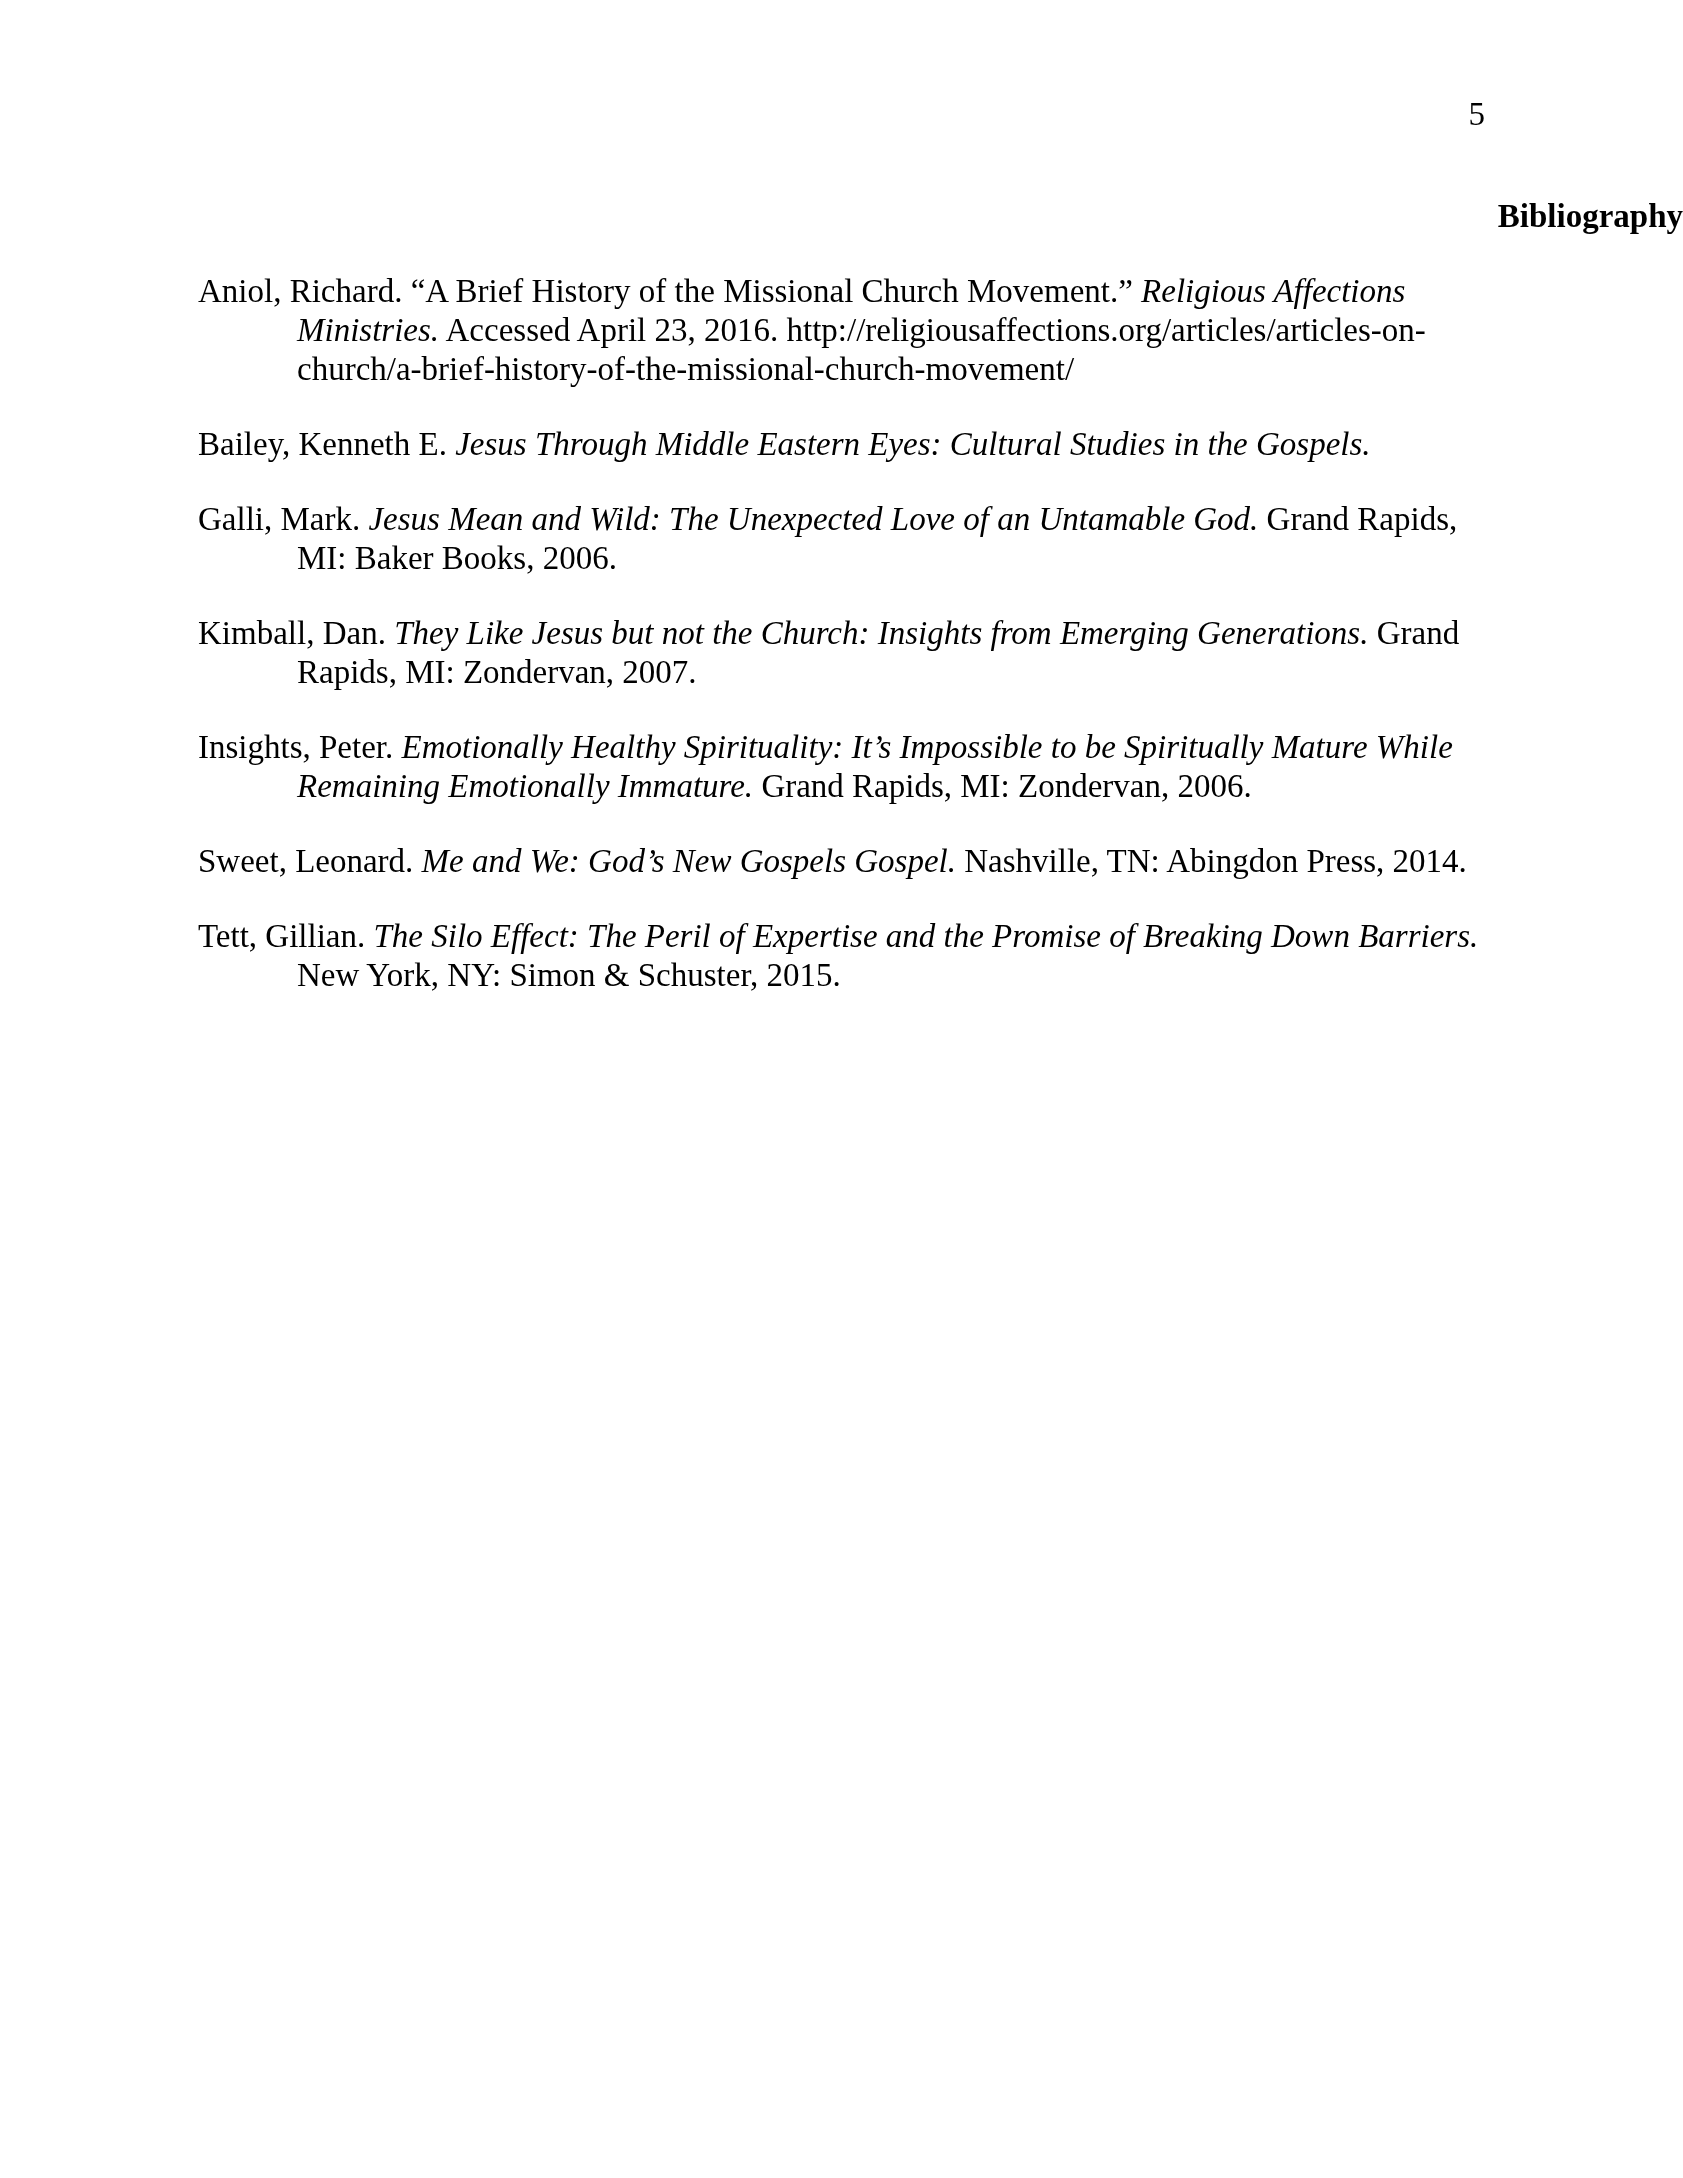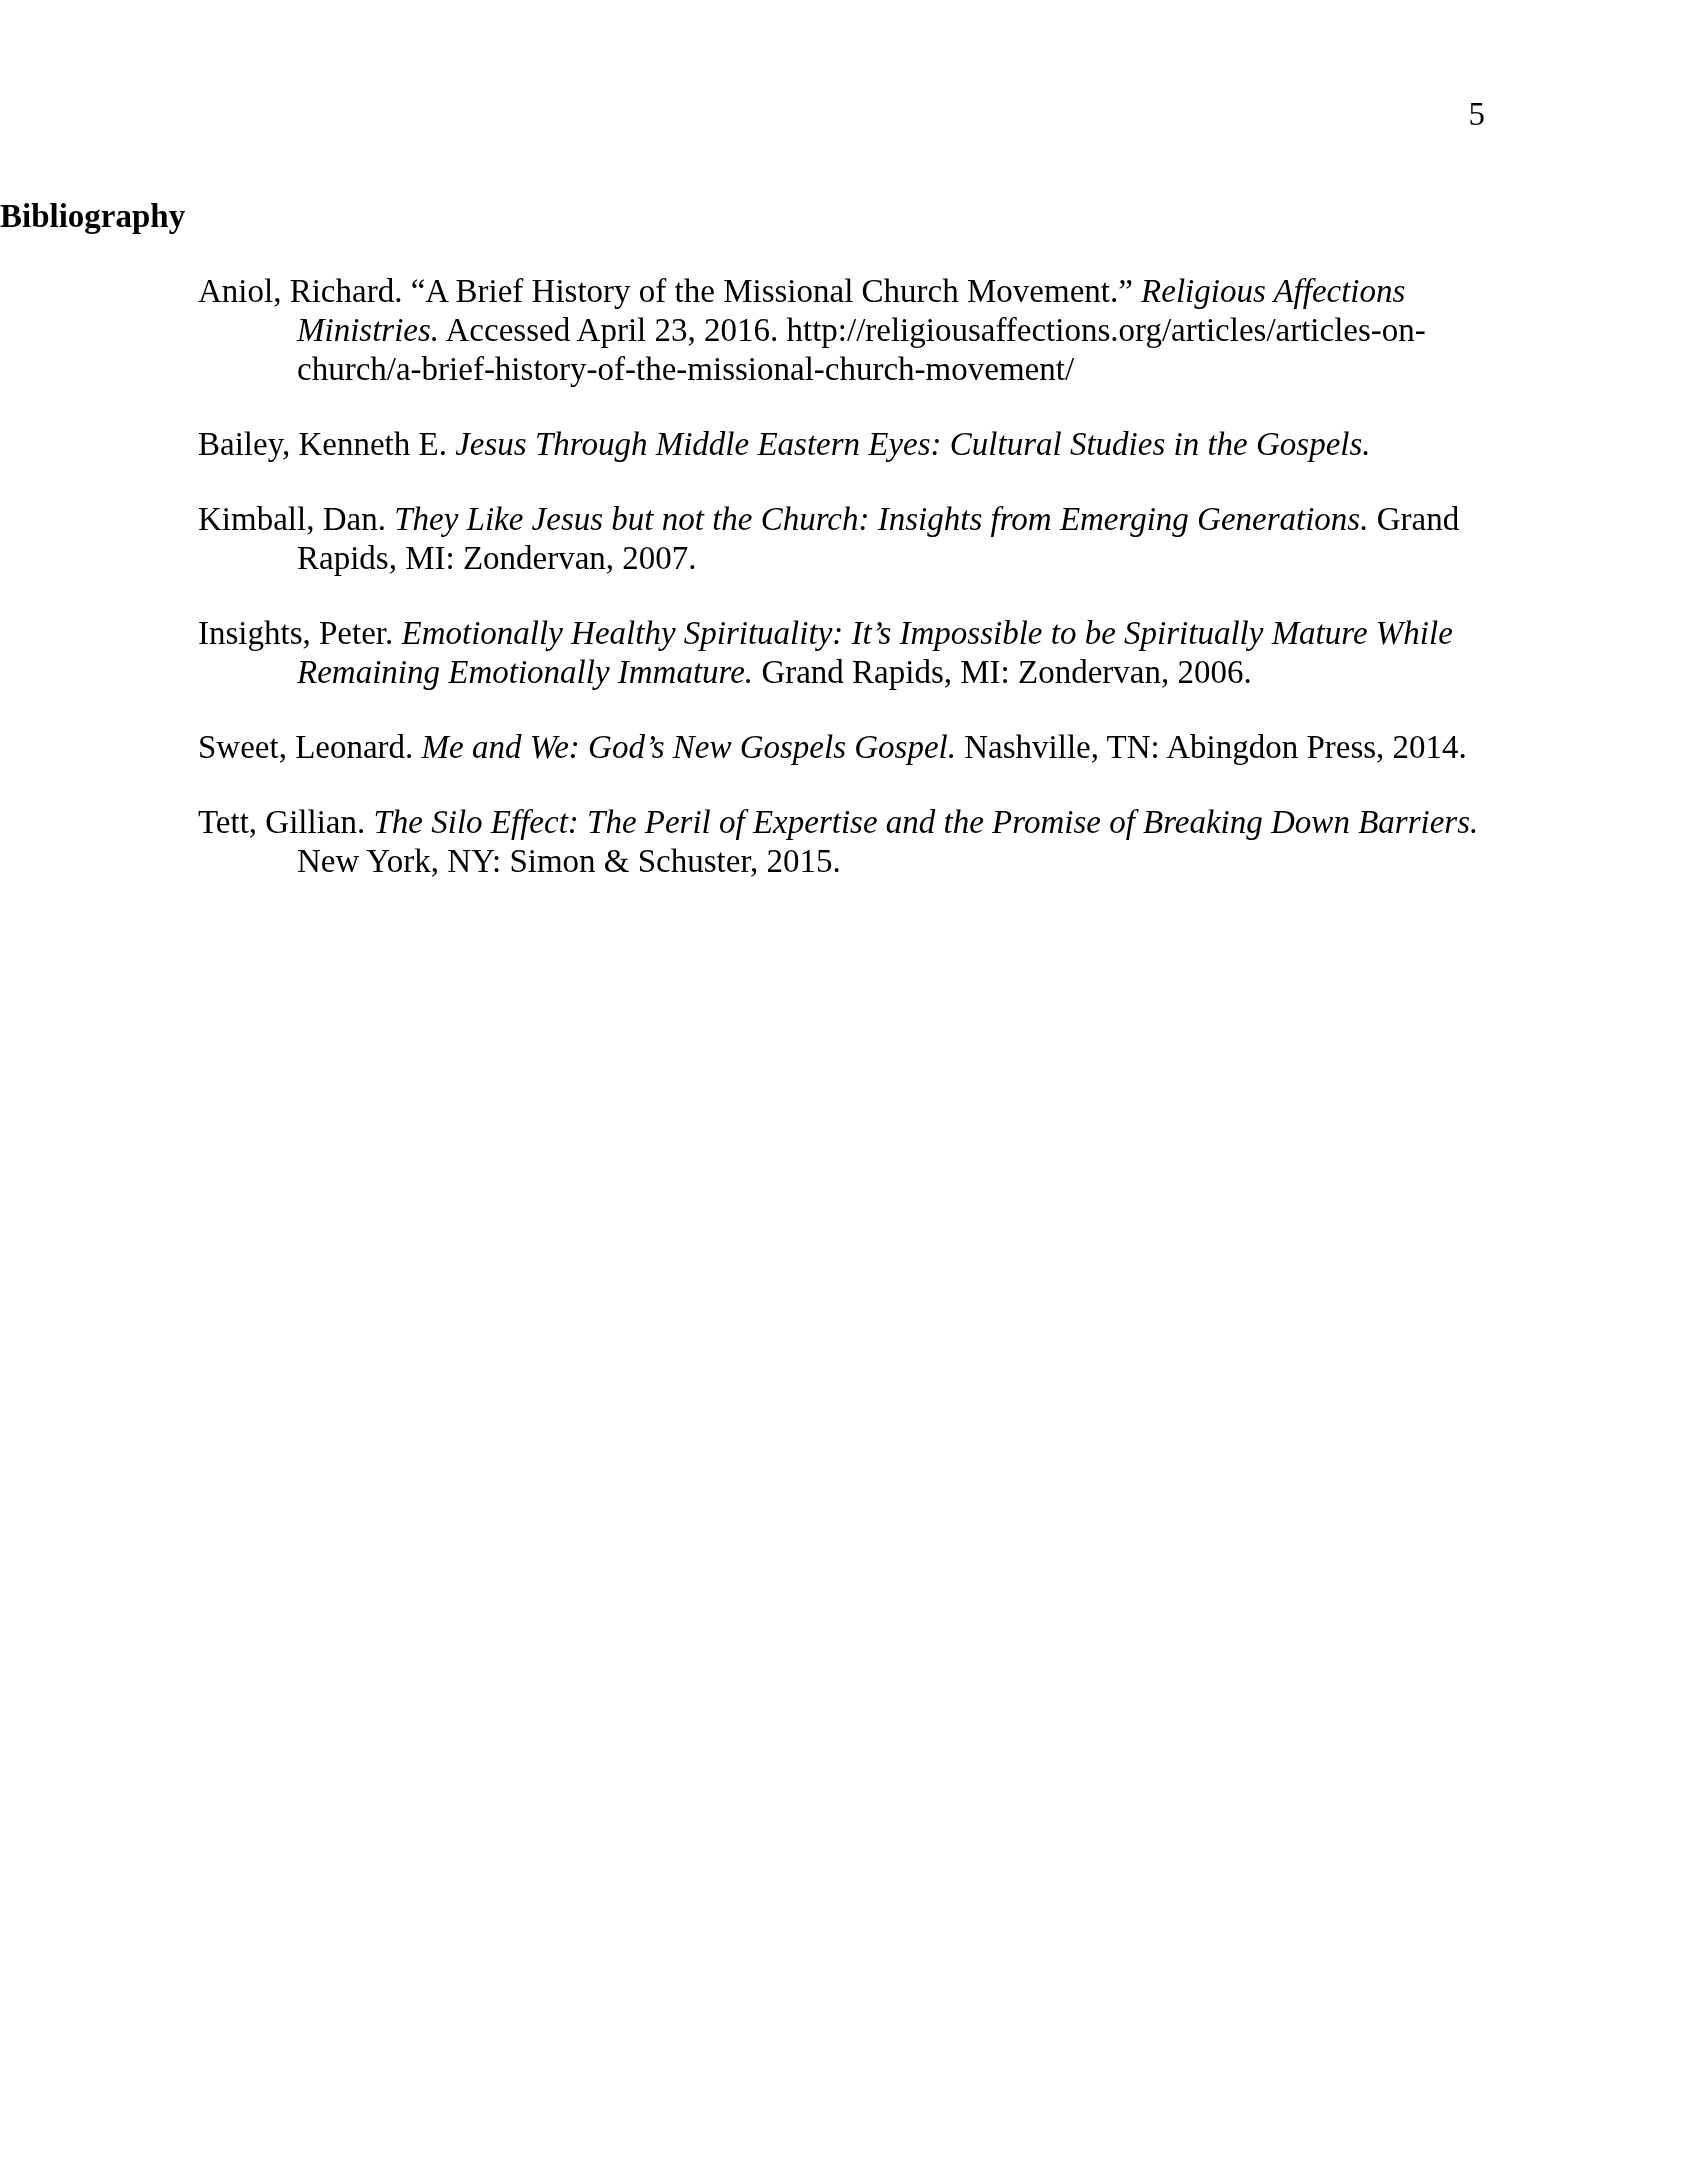--- a/index.html
+++ b/index.html
@@ -18,21 +18,21 @@
     overflow: hidden;
   }
   .page-number {
     padding: 95px 198px 0 0;
     text-align: right;
   }
   .heading {
     font-size: 33px;
     line-height: 39px;
     font-weight: 700;
-    text-align: left;
+    text-align: right;
     margin: 63px 0 36px 0;
   }
   .entries {
     margin: 0 168px 0 198px;
   }
   .entry {
     margin: 0 0 36px 0;
     padding-left: 99px;
     text-indent: -99px;
     white-space: nowrap;
@@ -45,19 +45,20 @@
 <body>
 
 <div class="page">
   <div class="page-number">5</div>
 
   <h1 class="heading">Bibliography</h1>
 
   <div class="entries" id="entries">
       <p class="entry"><span class="rm">Aniol, Richard. “A Brief History of the Missional Church Movement.” </span><span class="it">Religious Affections</span><br><span class="it">Ministries.</span><span class="rm"> Accessed April 23, 2016. http://religiousaffections.org/articles/articles-on-</span><br><span class="rm">church/a-brief-history-of-the-missional-church-movement/</span></p>
       <p class="entry"><span class="rm">Bailey, Kenneth E. </span><span class="it">Jesus Through Middle Eastern Eyes: Cultural Studies in the Gospels.</span><br></p>
+      <p class="entry"><span class="rm">Galli, Mark. </span><span class="it">Jesus Mean and Wild: The Unexpected Love of an Untamable God.</span><span class="rm"> Grand Rapids,</span><br><span class="rm">MI: Baker Books, 2006.</span></p>
       <p class="entry"><span class="rm">Kimball, Dan. </span><span class="it">They Like Jesus but not the Church: Insights from Emerging Generations.</span><span class="rm"> Grand</span><br><span class="rm">Rapids, MI: Zondervan, 2007.</span></p>
       <p class="entry"><span class="rm">Insights, Peter. </span><span class="it">Emotionally Healthy Spirituality: It’s Impossible to be Spiritually Mature While</span><br><span class="it">Remaining Emotionally Immature.</span><span class="rm"> Grand Rapids, MI: Zondervan, 2006.</span></p>
       <p class="entry"><span class="rm">Sweet, Leonard. </span><span class="it">Me and We: God’s New Gospels Gospel.</span><span class="rm"> Nashville, TN: Abingdon Press, 2014.</span></p>
       <p class="entry"><span class="rm">Tett, Gillian. </span><span class="it">The Silo Effect: The Peril of Expertise and the Promise of Breaking Down Barriers.</span><br><span class="rm">New York, NY: Simon &amp; Schuster, 2015.</span></p>
     </div>
 </div>
 
 
 </body></html>

